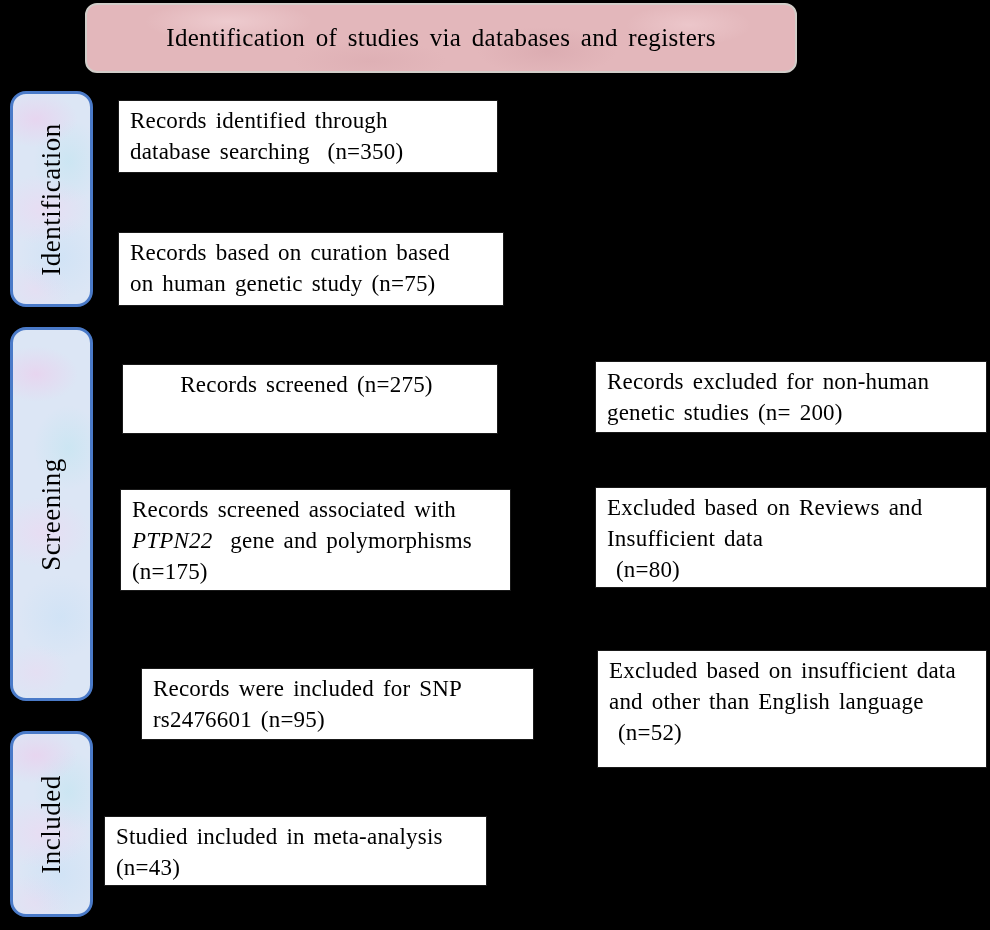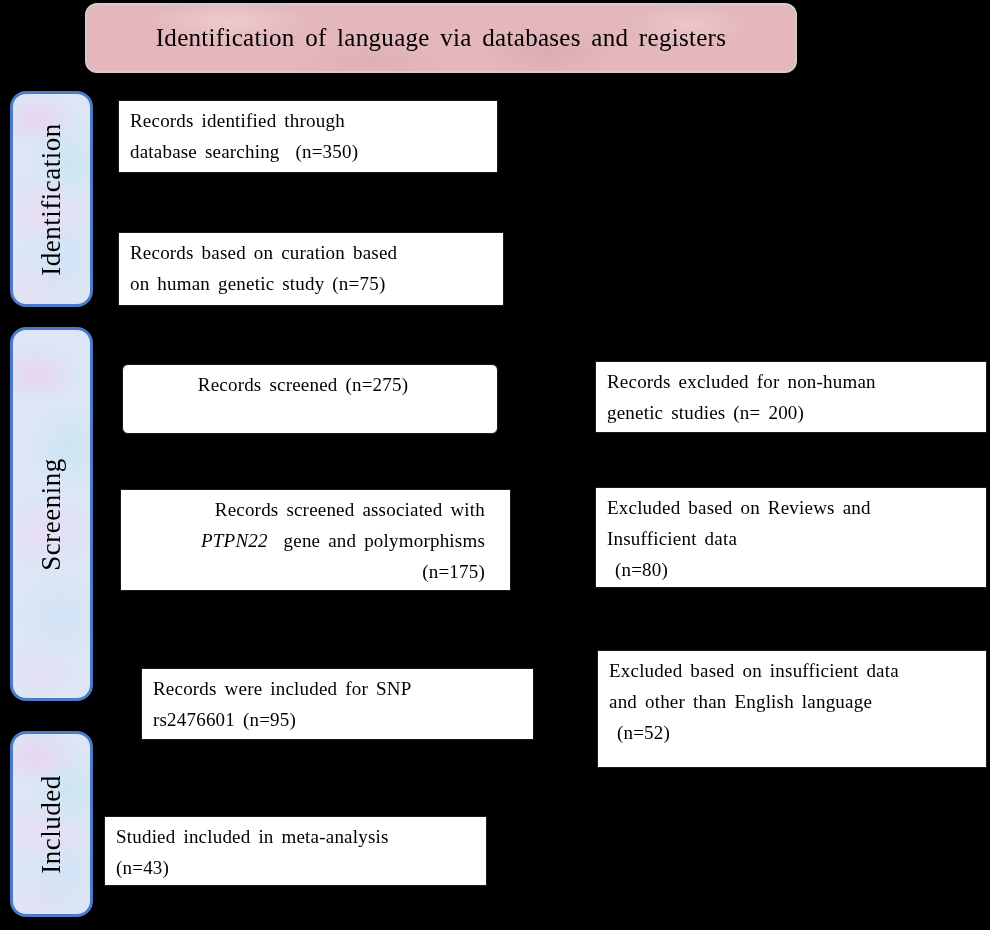--- a/index.html
+++ b/index.html
@@ -59,48 +59,48 @@
   }
   .stage-identification{top:91px;height:216px;}
   .stage-screening{top:327px;height:374px;}
   .stage-included{top:731px;height:186px;}
   
   .box{
     position:absolute;
     background:var(--box-fill);
     border:1px solid #1a1a1a;
     box-sizing:border-box;
-    padding:4px 25px 4px 11px;
-    font-size:19px;line-height:31px;
+    padding:4px 18px 4px 11px;
+    font-size:23px;line-height:31px;
     word-spacing:3px;letter-spacing:.2px;
     color:var(--text);
   }
   .box .box-text{white-space:pre-line;}
-  .box .line{white-space:pre;text-align:right;}
-  .centered{text-align:center;border-radius:6px;}
+  .box .line{white-space:pre;}
+  .centered{text-align:center;}
   
   .b-l1{left:118px;top:100px;width:380px;height:73px;}
   .b-l2{left:118px;top:232px;width:386px;height:74px;}
   .b-l3{left:122px;top:364px;width:376px;height:70px;}
   .b-l4{left:120px;top:489px;width:391px;height:102px;}
   .b-l5{left:120px;top:668px;width:393px;height:72px;margin-left:21px;}
   .b-l6{left:104px;top:816px;width:383px;height:70px;}
   
   .b-r1{left:595px;top:361px;width:392px;height:72px;}
   .b-r2{left:595px;top:487px;width:392px;height:101px;}
   .b-r3{left:597px;top:650px;width:390px;height:118px;}
   em{font-style:italic;}
 </style>
 </head>
 <body>
 
 <div id="canvas">
 
   <div class="header-banner">
-    <span class="title">Identification of language via databases and registers</span>
+    <span class="title">Identification of studies via databases and registers</span>
   </div>
 
   <div class="stage stage-identification">
     <span class="stage-text">Identification</span>
   </div>
   <div class="stage stage-screening">
     <span class="stage-text">Screening</span>
   </div>
   <div class="stage stage-included">
     <span class="stage-text">Included</span>

